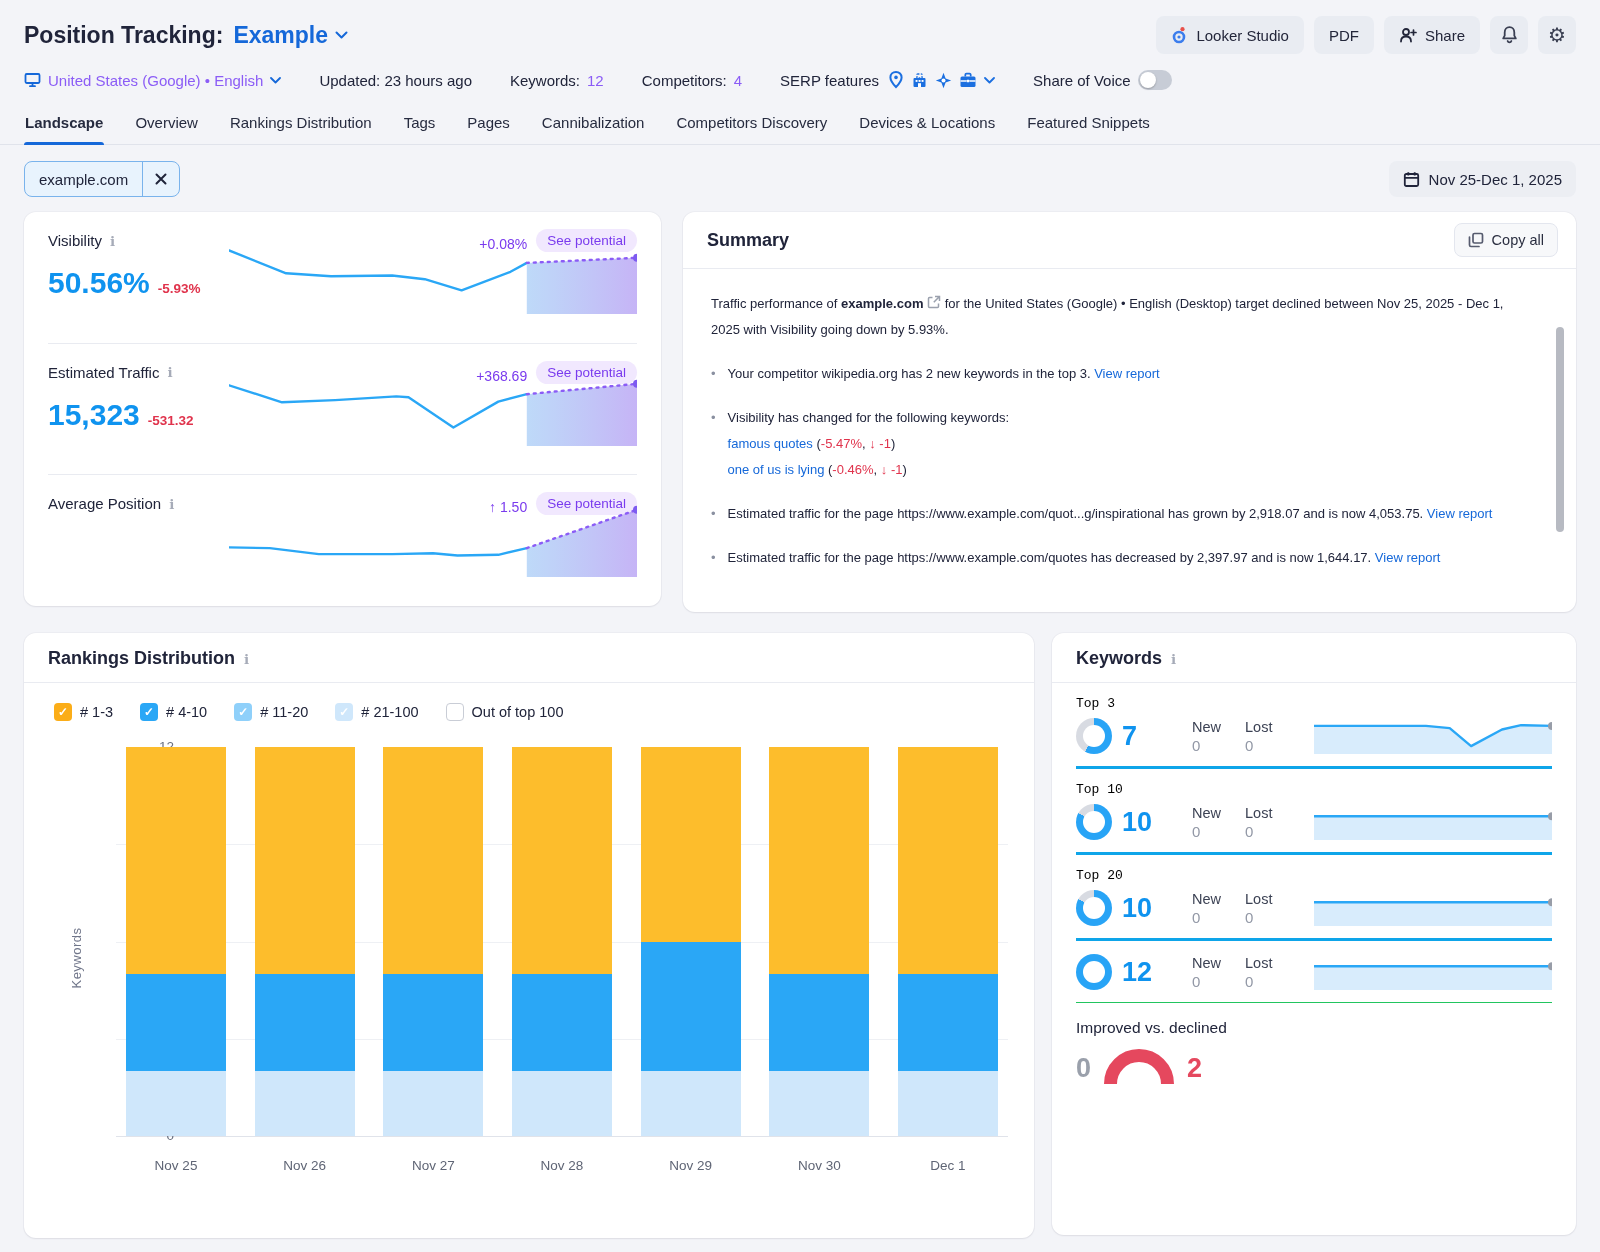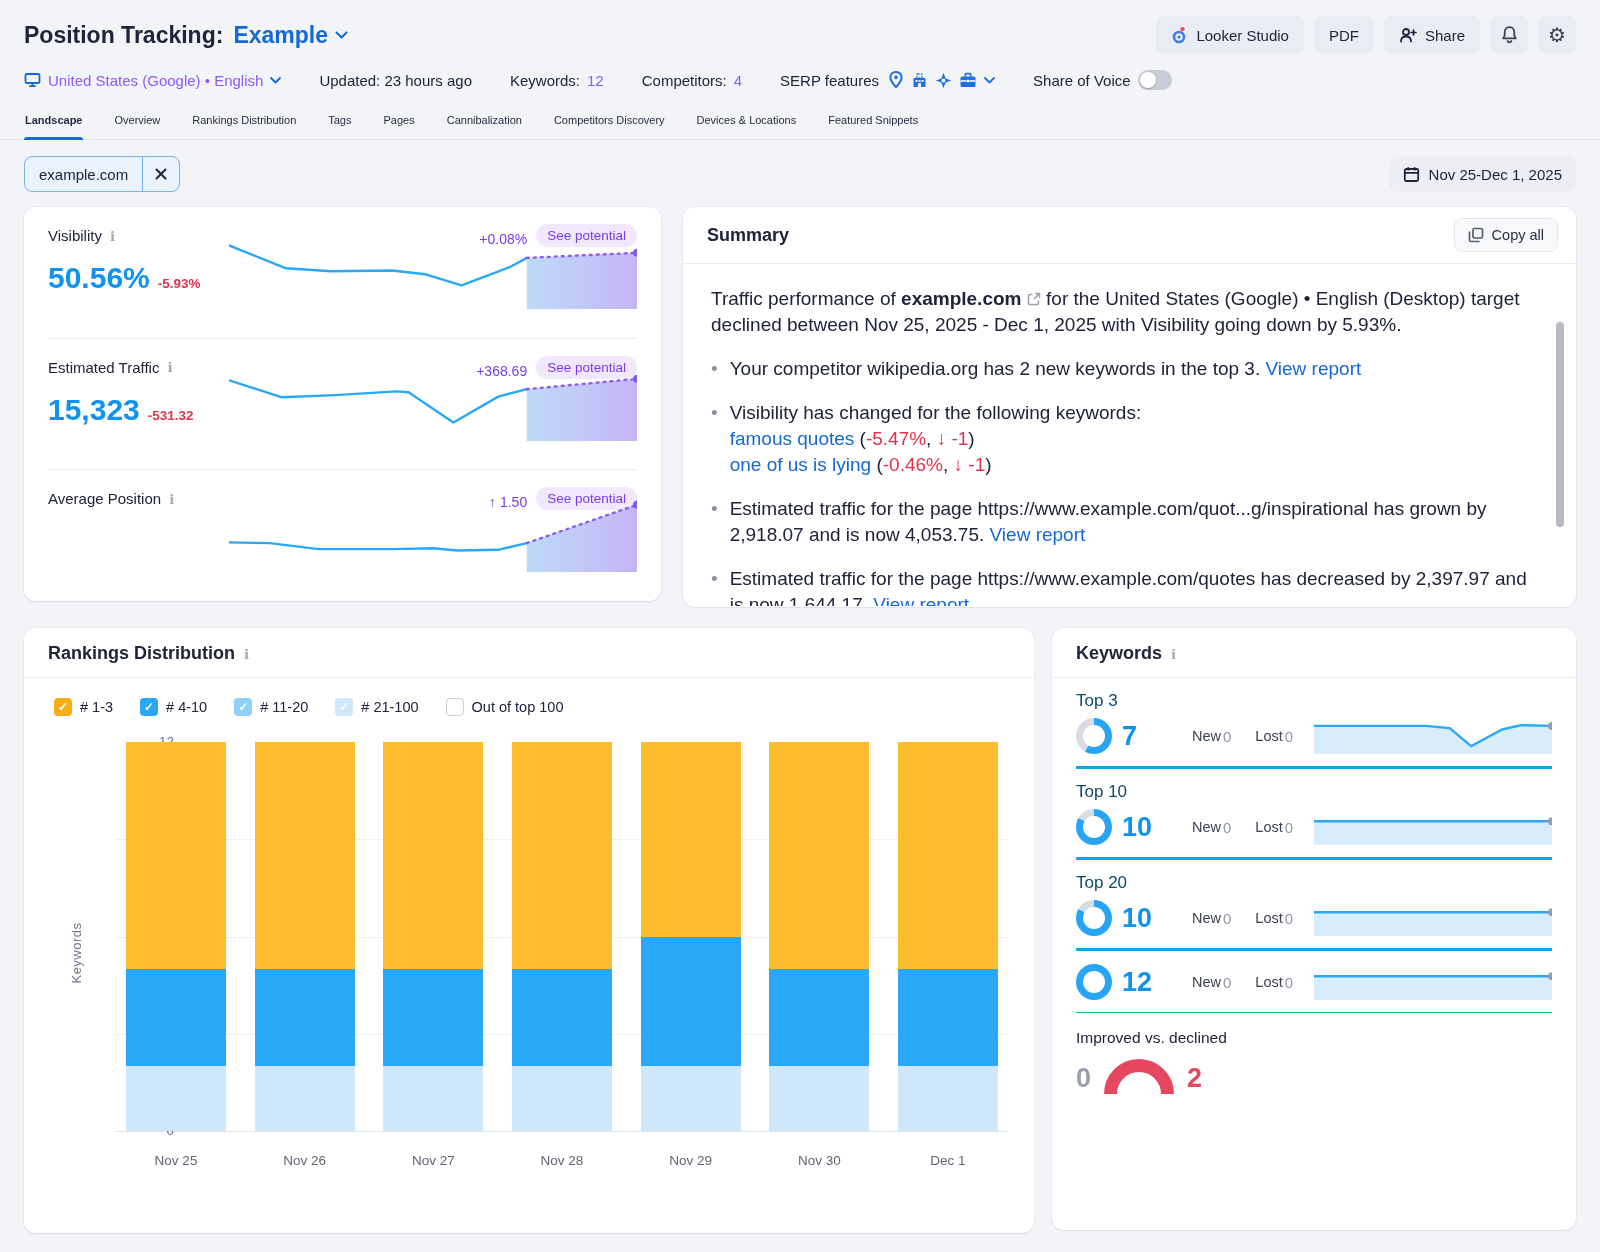--- a/index.html
+++ b/index.html
@@ -25,21 +25,21 @@
   .meta-item { display:flex; align-items:center; gap:7px; }
   .blue { color:#8b5cf6; }
   .meta-label { color:#20243a; }
   .serp-icons { display:flex; align-items:center; gap:7px; margin-left:2px; }
   .toggle { width:34px; height:20px; background:#c7ccd6; border-radius:10px; position:relative; cursor:pointer; }
   .toggle .knob { position:absolute; left:2px; top:2px; width:16px; height:16px; background:#fff; border-radius:50%;
                   box-shadow:0 1px 2px rgba(0,0,0,.25); }
 
   
   .tabs { display:flex; gap:30px; padding:0 24px; margin-top:20px; border-bottom:1px solid #e0e3eb; }
-  .tab { font-size:11px; color:#262b3f; padding:4px 1px 13px 1px; cursor:pointer; position:relative; white-space:nowrap; }
+  .tab { font-size:15px; color:#262b3f; padding:4px 1px 13px 1px; cursor:pointer; position:relative; white-space:nowrap; }
   .tab.active { font-weight:600; }
   .tab.active::after { content:""; position:absolute; left:0; right:0; bottom:-1px; height:3px;
                        background:#1568d9; border-radius:3px 3px 0 0; }
 
   
   .filter-row { display:flex; justify-content:space-between; align-items:center; padding:16px 24px 0 24px; }
   .chip { display:flex; align-items:stretch; border:1px solid #79b3ec; border-radius:8px; overflow:hidden;
           background:#e8f3fd; height:36px; }
   .chip-text { display:flex; align-items:center; padding:0 14px; font-size:15px; color:#20243a; border-right:1px solid #79b3ec; }
   .chip-close { display:flex; align-items:center; justify-content:center; width:36px; cursor:pointer; }
@@ -67,21 +67,21 @@
   .m-delta { font-size:13.5px; font-weight:600; color:#e0334c; }
   .m-spark { position:absolute; right:0; top:28px; width:408px; height:74px; }
 
   
   .summary-card { flex:1; height:400px; overflow:hidden; }
   .s-head { display:flex; justify-content:space-between; align-items:center; padding:11px 18px 11px 24px;
             border-bottom:1px solid #e9ebf1; }
   .s-title { font-size:18px; font-weight:700; }
   .copybtn { display:flex; align-items:center; gap:8px; background:#f7f8fa; border:1px solid #e3e6ee; border-radius:8px;
              height:34px; padding:0 13px; font-size:14.5px; color:#2a2e40; font-family:inherit; cursor:pointer; }
-  .s-body { position:relative; padding:22px 46px 0 28px; font-size:19px; line-height:26px; color:#20243a; height:342px; overflow:hidden; }
+  .s-body { position:relative; padding:22px 46px 0 28px; font-size:13px; line-height:26px; color:#20243a; height:342px; overflow:hidden; }
   .s-intro { margin-bottom:18px; }
   .s-bullet { display:flex; gap:12px; margin-bottom:18px; }
   .s-bullet::before { content:"•"; color:#8a90a0; }
   .s-link { color:#1568d9; cursor:pointer; }
   .s-red { color:#e0334c; }
   .bold { font-weight:700; }
   .scrollbar { position:absolute; right:12px; top:58px; width:8px; height:205px; background:#b7bac2; border-radius:4px; }
 
   
   .rankings-card { width:1010px; height:605px; }
@@ -103,27 +103,27 @@
   .bar { width:100px; height:100%; display:flex; flex-direction:column-reverse; }
   .xlabels { position:absolute; left:78px; right:12px; bottom:0; display:flex; justify-content:space-between; }
   .xlabel { width:100px; text-align:center; font-size:13.5px; color:#5f6575; }
 
   
   .keywords-card { flex:1; height:602px; display:flex; flex-direction:column; }
   .k-head { display:flex; align-items:center; gap:9px; padding:15px 24px 13px 24px; border-bottom:1px solid #e9ebf1; }
   .k-title { font-size:18px; font-weight:700; }
   .k-row { margin:0 24px; padding:13px 0 12px 0; }
   .k-row + .k-row { border-top:3px solid #0ea5e9; }
-  .k-label { font-size:17px; color:#0c4a6e; margin-bottom:7px; }
+  .k-label { font-size:13px; color:#000000; margin-bottom:7px;font-family:Liberation Mono, monospace; }
   .k-body { display:flex; align-items:center; }
   .donut { width:36px; height:36px; border-radius:50%; position:relative; flex:none; }
   .donut::after { content:""; position:absolute; left:7px; top:7px; width:22px; height:22px; border-radius:50%; background:#fff; }
   .k-count { font-size:27px; font-weight:700; color:#0f93ef; margin-left:10px; min-width:44px; }
   .k-newlost { display:flex; gap:24px; margin-left:26px; }
-  .k-nl-col { display:flex; flex-direction:row; gap:2px; }
+  .k-nl-col { display:flex; flex-direction:column; gap:2px; }
   .k-nl-label { font-size:14.5px; color:#3c4254; }
   .k-nl-value { font-size:15px; color:#9298a6; }
   .k-spark { margin-left:auto; width:238px; height:36px; }
   .improved { margin:0 24px; padding:16px 0; border-top:1px solid #22c55e; }
   .imp-label { font-size:15.5px; color:#20243a; }
   .imp-row { display:flex; align-items:flex-end; gap:13px; margin-top:12px; }
   .imp-zero { font-size:27px; font-weight:700; color:#9aa0ab; }
   .imp-two { font-size:27px; font-weight:700; color:#e5485e; }
   .gauge { width:70px; height:35px; overflow:hidden; position:relative; }
   .gauge-ring { width:70px; height:70px; border-radius:50%; border:13px solid #e5485e; }

